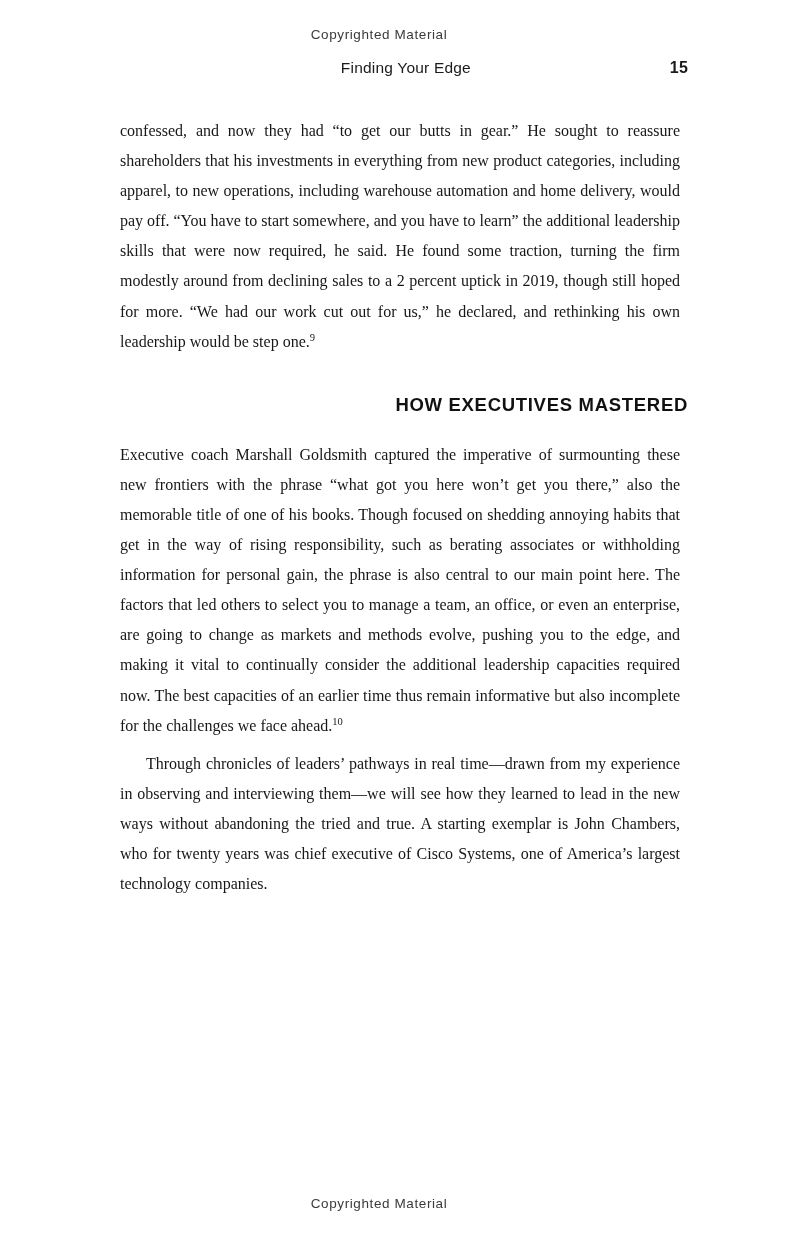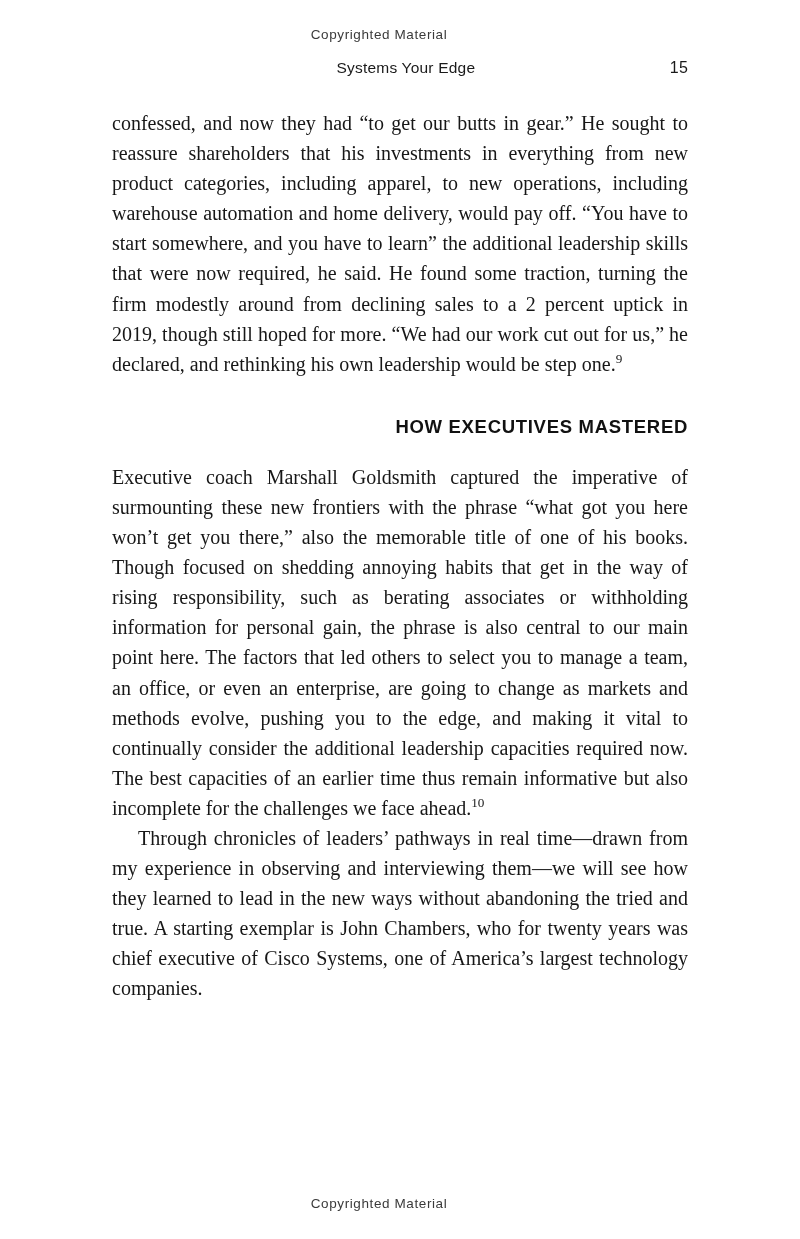--- a/index.html
+++ b/index.html
@@ -46,34 +46,34 @@
     font-size: 15.5px;
     letter-spacing: 0.2px;
     color: #1a1a1a;
   }
   .running-head .title {
     flex: 1;
     text-align: center;
     padding-left: 30px;
   }
   .running-head .folio {
-    font-weight: normal;
+    font-weight: bold;
     font-size: 16px;
     text-align: center;
   }
 
   .body-col {
     position: absolute;
     top: 108px;
     left: 112px;
     width: 576px;
   }
   p.para {
-    margin: 0;
-    font-size: 20px;
+    margin: 8px;
+    font-size: 16px;
     line-height: 30.1px;
     text-align: justify;
     text-justify: inter-word;
     hyphens: manual;
     color: #171717;
   }
   p.indent {
     text-indent: 26px;
   }
   .section-head {
@@ -93,21 +93,21 @@
   }
 </style>
 </head>
 <body>
 
 <div class="page">
 
   <div class="watermark watermark-top">Copyrighted Material</div>
 
   <div class="running-head">
-    <span class="title">Systems Your Edge</span>
+    <span class="title">Finding Your Edge</span>
     <span class="folio">15</span>
   </div>
 
   <div class="body-col">
 
     <p class="para"><span>confessed, and now they had “to get our butts in gear.” He sought to reassure shareholders that his investments in everything from new product categories, including apparel, to new operations, including warehouse automation and home delivery, would pay off. “You have to start somewhere, and you have to learn” the additional leadership skills that were now required, he said. He found some traction, turning the firm modestly around from declining sales to a 2 percent uptick in 2019, though still hoped for more. “We had our work cut out for us,” he declared, and rethinking his own leadership would be step one.</span><sup>9</sup></p>
 
     <h2 class="section-head">
       <span class="line">HOW EXECUTIVES MASTERED</span>
     </h2>

